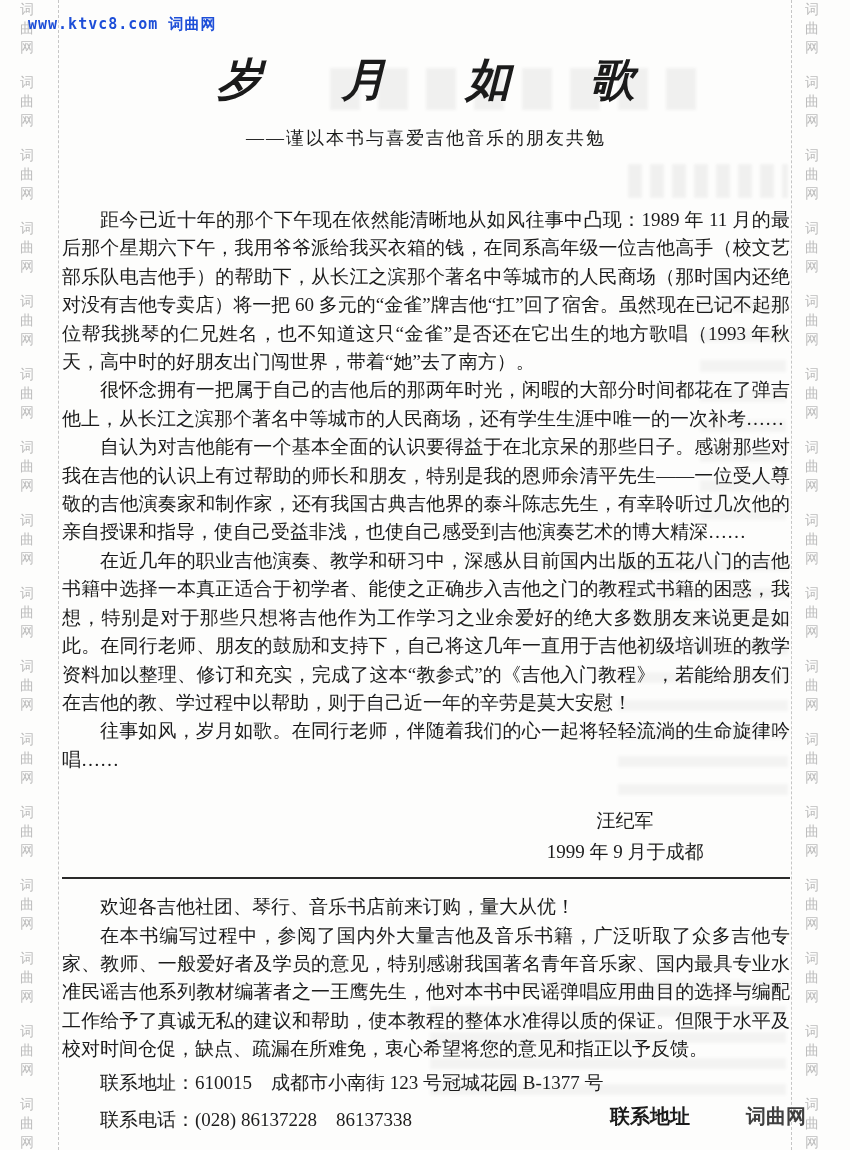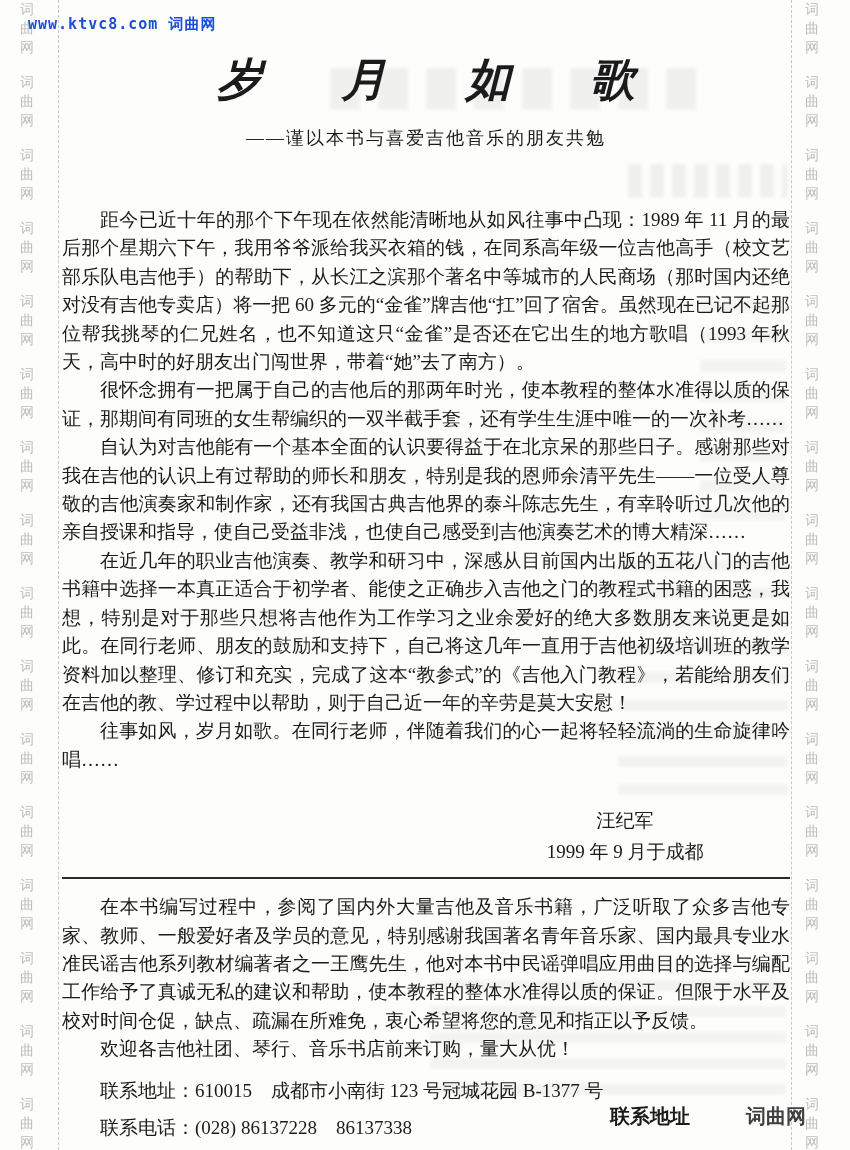--- a/index.html
+++ b/index.html
@@ -40,21 +40,21 @@
   .content{position:absolute;left:62px;top:50px;width:728px;}
   .title{
     margin:0 0 16px 0;text-align:center;
     font-size:45px;font-weight:bold;font-style:italic;
     letter-spacing:34px;padding-left:34px;
   }
   .dedication{text-align:center;font-size:18px;letter-spacing:2px;margin-bottom:56px;}
   .body-text p{margin:0;text-indent:2em;font-size:19px;line-height:28.4px;text-align:justify;}
   .signature{width:250px;margin:31px 40px 8px auto;text-align:center;font-size:19px;line-height:31px;}
   .divider{border:none;border-top:2px solid #2a2a2a;margin:10px 0 14px 0;}
-  .contact{margin-top:8px;padding-left:38px;font-size:19px;line-height:37px;}
+  .contact{padding-left:38px;font-size:19px;line-height:37px;}
   .contact div{white-space:nowrap;}
   
   .footer{
     position:absolute;right:44px;bottom:20px;display:flex;gap:56px;
     font-family:"DejaVu Sans",sans-serif;font-size:20px;font-weight:bold;
   }
 </style>
 </head>
 <body>
 
@@ -236,36 +236,36 @@
   <div class="ghost g-b1"></div>
 
   <div class="content">
 
     <h1 class="title">岁 月 如 歌</h1>
 
     <div class="dedication">——谨以本书与喜爱吉他音乐的朋友共勉</div>
 
     <div class="body-text">
         <p>距今已近十年的那个下午现在依然能清晰地从如风往事中凸现：1989 年 11 月的最后那个星期六下午，我用爷爷派给我买衣箱的钱，在同系高年级一位吉他高手（校文艺部乐队电吉他手）的帮助下，从长江之滨那个著名中等城市的人民商场（那时国内还绝对没有吉他专卖店）将一把 60 多元的“金雀”牌吉他“扛”回了宿舍。虽然现在已记不起那位帮我挑琴的仁兄姓名，也不知道这只“金雀”是否还在它出生的地方歌唱（1993 年秋天，高中时的好朋友出门闯世界，带着“她”去了南方）。</p>
-        <p>很怀念拥有一把属于自己的吉他后的那两年时光，使本教程的整体水准得以质的保证，那期间有同班的女生帮编织的一双半截手套，还有学生生涯中唯一的一次补考……</p>
+        <p>很怀念拥有一把属于自己的吉他后的那两年时光，闲暇的大部分时间都花在了弹吉他上，从长江之滨那个著名中等城市的人民商场，还有学生生涯中唯一的一次补考……</p>
         <p>自认为对吉他能有一个基本全面的认识要得益于在北京呆的那些日子。感谢那些对我在吉他的认识上有过帮助的师长和朋友，特别是我的恩师余清平先生——一位受人尊敬的吉他演奏家和制作家，还有我国古典吉他界的泰斗陈志先生，有幸聆听过几次他的亲自授课和指导，使自己受益非浅，也使自己感受到吉他演奏艺术的博大精深……</p>
         <p>在近几年的职业吉他演奏、教学和研习中，深感从目前国内出版的五花八门的吉他书籍中选择一本真正适合于初学者、能使之正确步入吉他之门的教程式书籍的困惑，我想，特别是对于那些只想将吉他作为工作学习之业余爱好的绝大多数朋友来说更是如此。在同行老师、朋友的鼓励和支持下，自己将这几年一直用于吉他初级培训班的教学资料加以整理、修订和充实，完成了这本“教参式”的《吉他入门教程》，若能给朋友们在吉他的教、学过程中以帮助，则于自己近一年的辛劳是莫大安慰！</p>
         <p>往事如风，岁月如歌。在同行老师，伴随着我们的心一起将轻轻流淌的生命旋律吟唱……</p>
       </div>
 
     <div class="signature">
       <div>汪纪军</div>
       <div>1999 年 9 月于成都</div>
     </div>
 
     <hr class="divider">
 
     <div class="body-text">
+        <p>欢迎各吉他社团、琴行、音乐书店前来订购，量大从优！</p>
         <p>在本书编写过程中，参阅了国内外大量吉他及音乐书籍，广泛听取了众多吉他专家、教师、一般爱好者及学员的意见，特别感谢我国著名青年音乐家、国内最具专业水准民谣吉他系列教材编著者之一王鹰先生，他对本书中民谣弹唱应用曲目的选择与编配工作给予了真诚无私的建议和帮助，使本教程的整体水准得以质的保证。但限于水平及校对时间仓促，缺点、疏漏在所难免，衷心希望将您的意见和指正以予反馈。</p>
-        <p>欢迎各吉他社团、琴行、音乐书店前来订购，量大从优！</p>
       </div>
 
     <div class="contact">
       <div><span>联系地址：</span><span>610015　成都市小南街 123 号冠城花园 B-1377 号</span></div>
       <div><span>联系电话：</span><span>(028) 86137228　86137338</span></div>
     </div>
 
   </div>
 
   <div class="footer">

